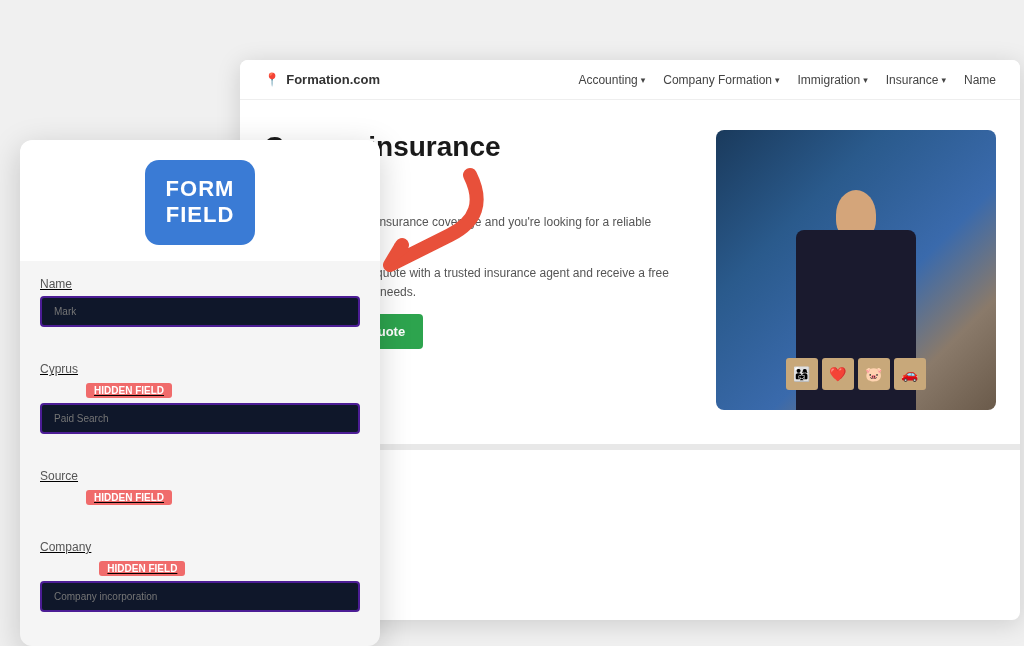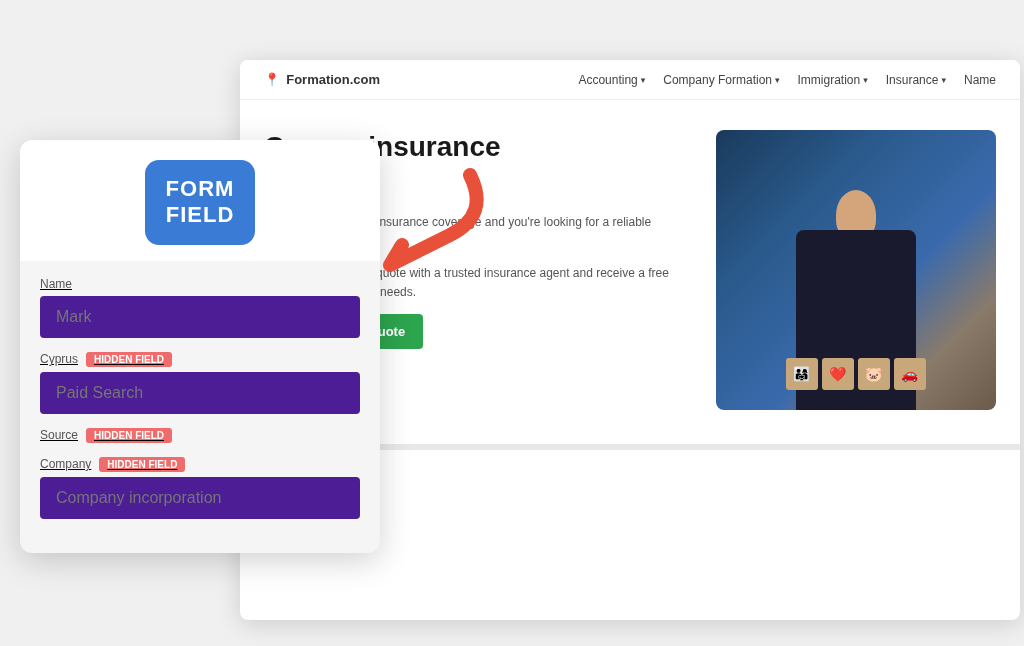--- a/index.html
+++ b/index.html
@@ -213,29 +213,30 @@
       font-weight: 500;
     }
 
     .hidden-badge {
       background: #f06b6b;
       color: #fff;
       font-size: 10px;
       font-weight: 700;
       padding: 2px 8px;
       border-radius: 3px;
+      margin-top: 42px;
     }
 
     .field-input {
       width: 100%;
       padding: 8px 12px;
-      border: 4px solid #4c1d95;
+      border: 2px solid #4c1d95;
       border-radius: 4px;
-      background: #4c1d95;
-      font-size: 16px;
+      background: #0f172a;
+      font-size: 10px;
       color: #888;
       outline: none;
     }
 
     
     .website-separator {
       width: 100%;
       height: 6px;
       background: #e8e8e8;
       margin-top: 4px;

